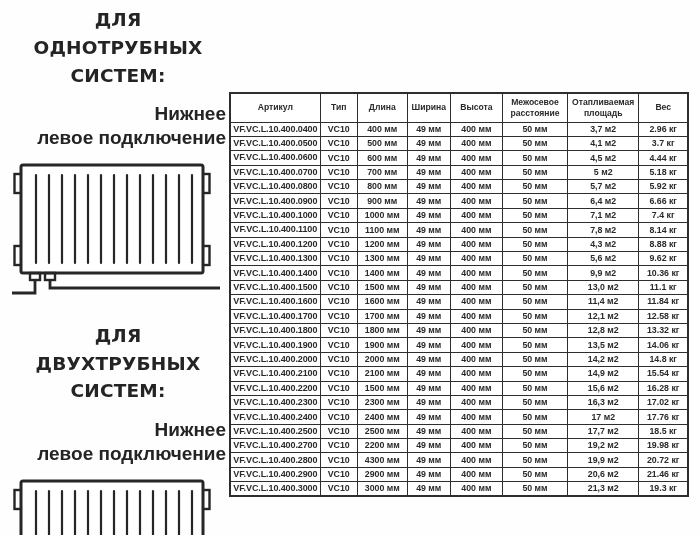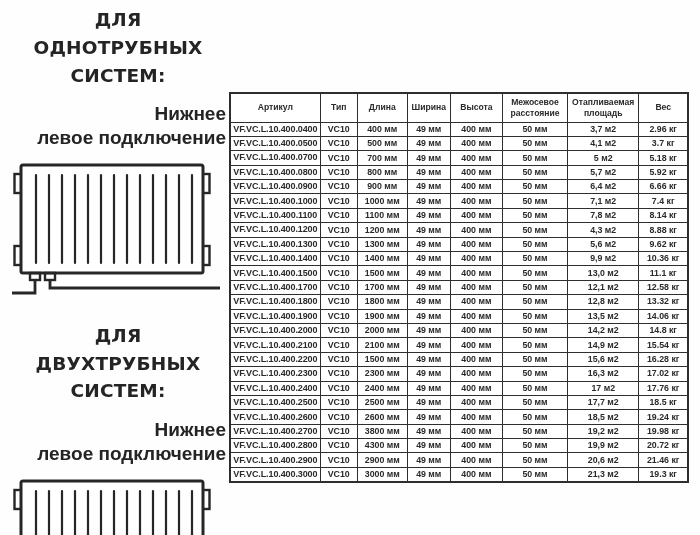--- a/index.html
+++ b/index.html
@@ -177,20 +177,30 @@
           <td class="col-article">VF.VC.L.10.400.0500</td>
           <td class="col-type">VC10</td>
           <td class="col-length">500 мм</td>
           <td class="col-width">49 мм</td>
           <td class="col-height">400 мм</td>
           <td class="col-spacing">50 мм</td>
           <td class="col-area">4,1 м2</td>
           <td class="col-weight">3.7 кг</td>
         </tr>
         <tr>
+          <td class="col-article">VF.VC.L.10.400.0600</td>
+          <td class="col-type">VC10</td>
+          <td class="col-length">600 мм</td>
+          <td class="col-width">49 мм</td>
+          <td class="col-height">400 мм</td>
+          <td class="col-spacing">50 мм</td>
+          <td class="col-area">4,5 м2</td>
+          <td class="col-weight">4.44 кг</td>
+        </tr>
+        <tr>
           <td class="col-article">VF.VC.L.10.400.0700</td>
           <td class="col-type">VC10</td>
           <td class="col-length">700 мм</td>
           <td class="col-width">49 мм</td>
           <td class="col-height">400 мм</td>
           <td class="col-spacing">50 мм</td>
           <td class="col-area">5 м2</td>
           <td class="col-weight">5.18 кг</td>
         </tr>
         <tr>
@@ -267,20 +277,30 @@
           <td class="col-article">VF.VC.L.10.400.1500</td>
           <td class="col-type">VC10</td>
           <td class="col-length">1500 мм</td>
           <td class="col-width">49 мм</td>
           <td class="col-height">400 мм</td>
           <td class="col-spacing">50 мм</td>
           <td class="col-area">13,0 м2</td>
           <td class="col-weight">11.1 кг</td>
         </tr>
         <tr>
+          <td class="col-article">VF.VC.L.10.400.1600</td>
+          <td class="col-type">VC10</td>
+          <td class="col-length">1600 мм</td>
+          <td class="col-width">49 мм</td>
+          <td class="col-height">400 мм</td>
+          <td class="col-spacing">50 мм</td>
+          <td class="col-area">11,4 м2</td>
+          <td class="col-weight">11.84 кг</td>
+        </tr>
+        <tr>
           <td class="col-article">VF.VC.L.10.400.1700</td>
           <td class="col-type">VC10</td>
           <td class="col-length">1700 мм</td>
           <td class="col-width">49 мм</td>
           <td class="col-height">400 мм</td>
           <td class="col-spacing">50 мм</td>
           <td class="col-area">12,1 м2</td>
           <td class="col-weight">12.58 кг</td>
         </tr>
         <tr>
@@ -357,33 +377,23 @@
           <td class="col-article">VF.VC.L.10.400.2500</td>
           <td class="col-type">VC10</td>
           <td class="col-length">2500 мм</td>
           <td class="col-width">49 мм</td>
           <td class="col-height">400 мм</td>
           <td class="col-spacing">50 мм</td>
           <td class="col-area">17,7 м2</td>
           <td class="col-weight">18.5 кг</td>
         </tr>
         <tr>
-          <td class="col-article">VF.VC.L.10.400.2600</td>
-          <td class="col-type">VC10</td>
-          <td class="col-length">2600 мм</td>
-          <td class="col-width">49 мм</td>
-          <td class="col-height">400 мм</td>
-          <td class="col-spacing">50 мм</td>
-          <td class="col-area">18,5 м2</td>
-          <td class="col-weight">19.24 кг</td>
-        </tr>
-        <tr>
           <td class="col-article">VF.VC.L.10.400.2700</td>
           <td class="col-type">VC10</td>
-          <td class="col-length">3800 мм</td>
+          <td class="col-length">2200 мм</td>
           <td class="col-width">49 мм</td>
           <td class="col-height">400 мм</td>
           <td class="col-spacing">50 мм</td>
           <td class="col-area">19,2 м2</td>
           <td class="col-weight">19.98 кг</td>
         </tr>
         <tr>
           <td class="col-article">VF.VC.L.10.400.2800</td>
           <td class="col-type">VC10</td>
           <td class="col-length">4300 мм</td>

